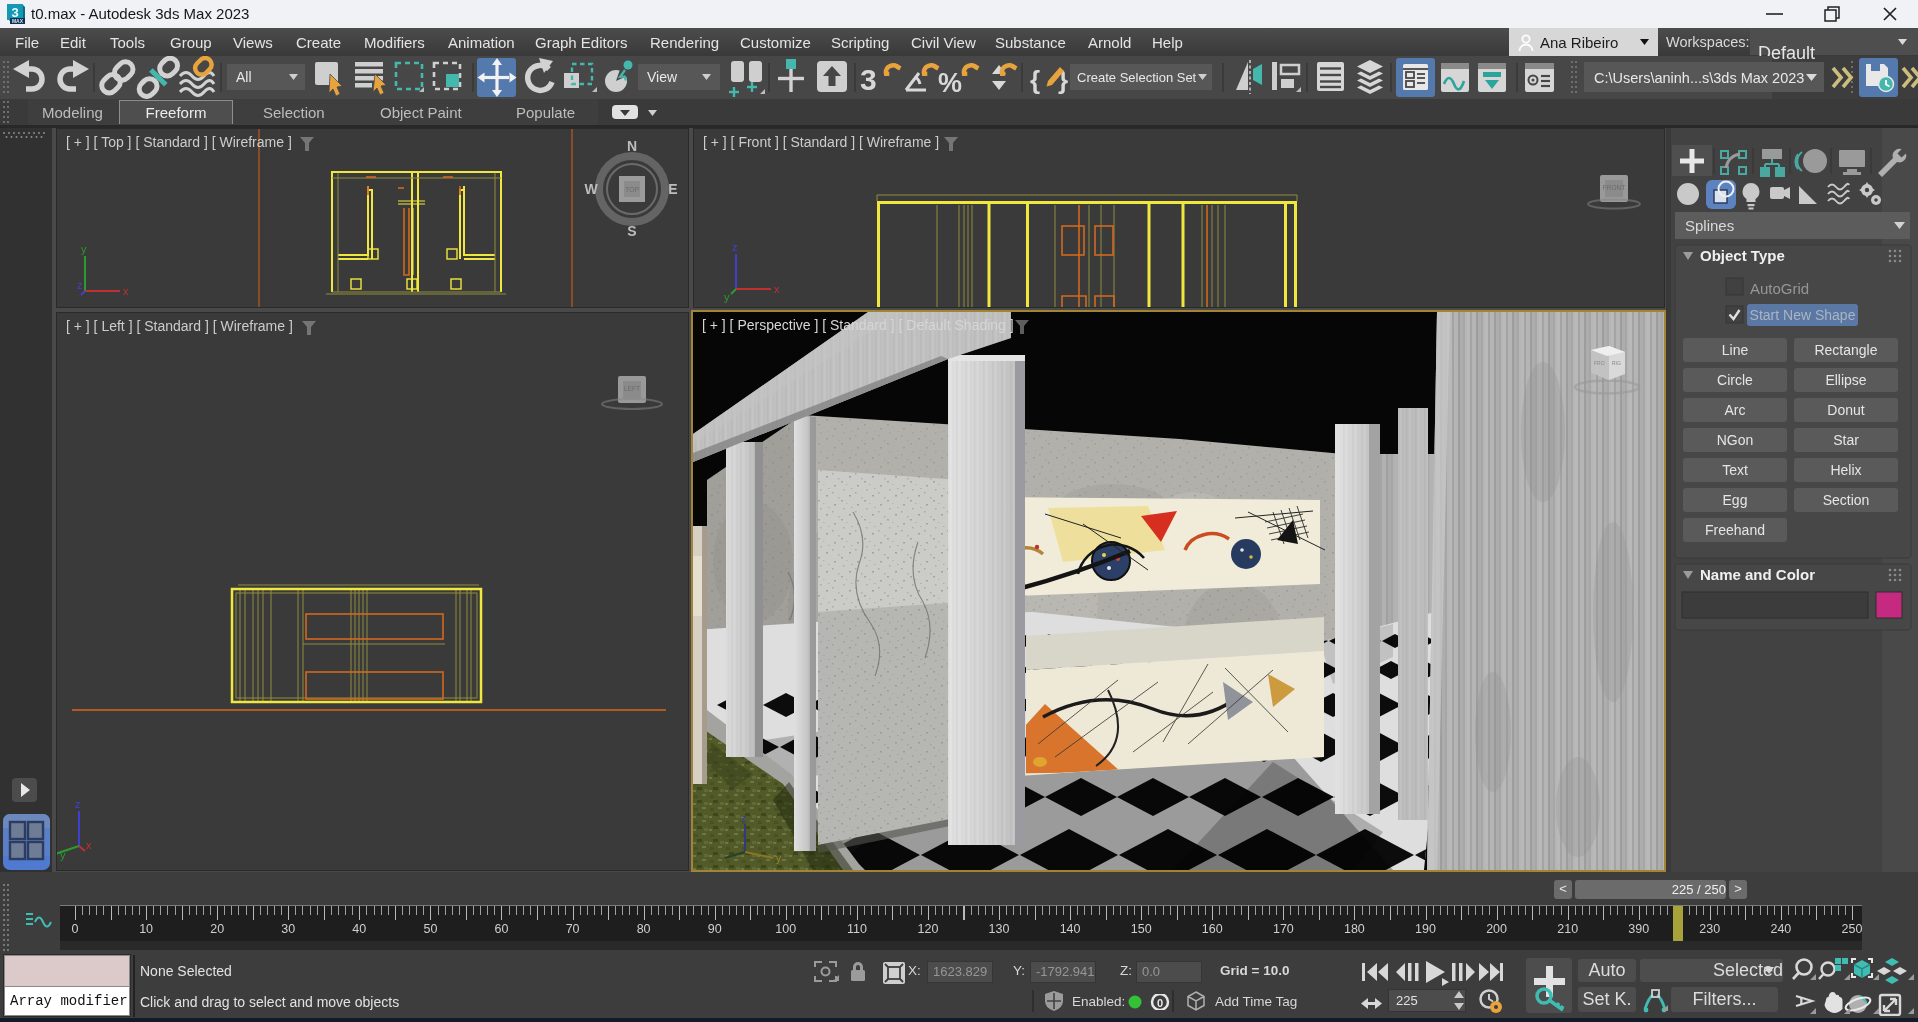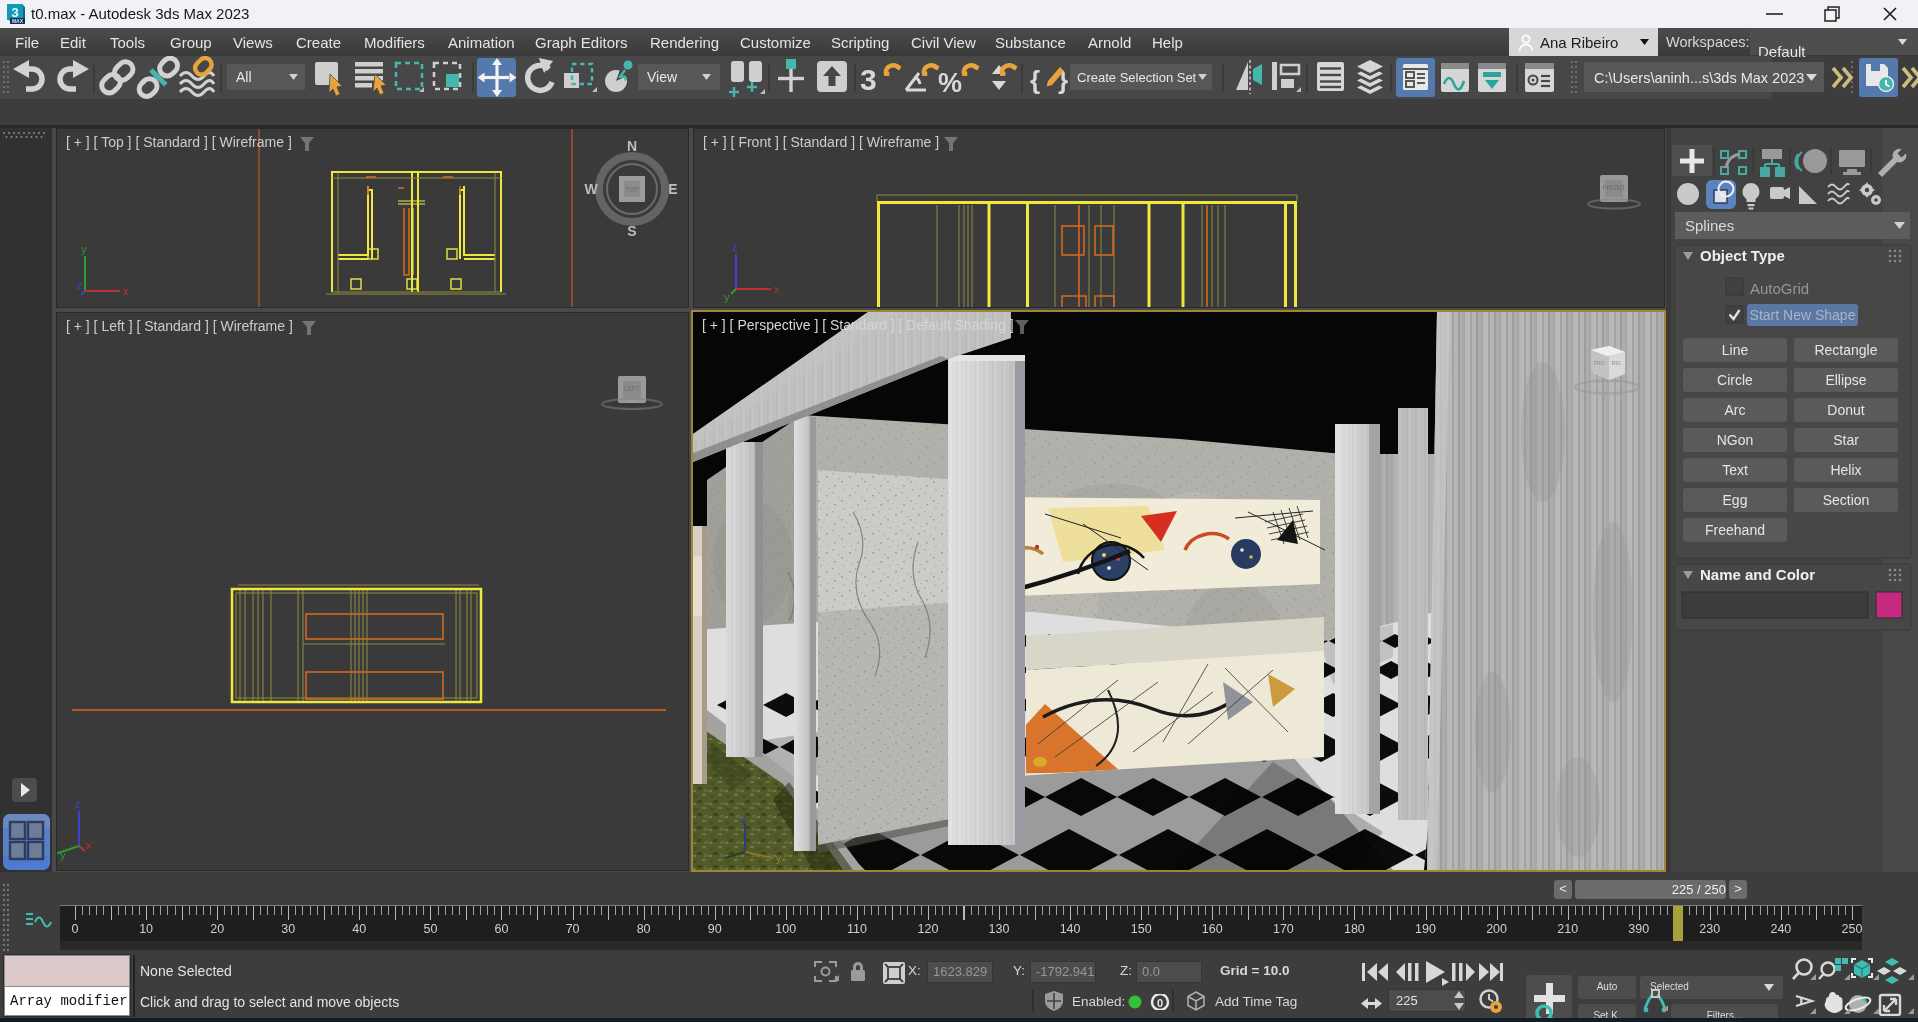--- a/index.html
+++ b/index.html
@@ -30,21 +30,21 @@
   #panel { left:1666px; top:128px; width:216px; height:744px; background:#424242; }
   
   #timelinebar { left:0; top:872px; width:1918px; height:33px; background:#3d3d3d; }
   #ruler { left:60px; top:905px; width:1802px; height:36px; background:#1e1e1e; }
   #rulerband { left:60px; top:941px; width:1802px; height:9px; background:#292929; }
   .fnum { position:absolute; top:17px; font-size:12.5px; color:#cfcfcf; transform:translateX(-50%); }
   
   #statusbar { left:0; top:950px; width:1918px; height:68px; background:#3d3d3d; }
   #bottomstrip { left:0; top:1018px; width:1918px; height:4px; background:#131a28; }
   .sbtn { position:absolute; background:#4d4d4d; border-radius:3px; color:#dcdcdc;
-     font-size:10px; text-align:center;margin-top:17px; }
+     font-size:18px; text-align:center; }
   .sunken { position:absolute; background:#4c4c4c; color:#969696; font-size:13px;
      border:1px solid #353535; }
   #minorticks { left:14.5px; top:1px; width:1778.5px; height:9px;
      background:repeating-linear-gradient(90deg, #a0a0a0 0 1px, transparent 1px 7.108px); }
   #majorticks { left:14.5px; top:1px; width:1779px; height:14px;
      background:repeating-linear-gradient(90deg, #b9b9b9 0 1px, transparent 1px 35.54px); }
   .pbtn { position:absolute; width:104px; height:24px; background:#5a5a5a; border-radius:3px;
      color:#e5e5e5; font-size:14px; text-align:center; line-height:24px; }
   .slab { position:absolute; font-size:13.5px; color:#d8d8d8; }
 </style>
@@ -89,21 +89,21 @@
         <circle cx="10" cy="7" r="3.6" fill="none" stroke="#fdfdfd" stroke-width="1.8"></circle>
         <path d="M3.5 19 a6.5 6.5 0 0 1 13 0" fill="none" stroke="#fdfdfd" stroke-width="1.8"></path>
       </svg>
       <span class="abs" style="left:31px;top:6px;font-size:15px;color:#1c1c1c">Ana Ribeiro</span>
       <svg class="abs" style="left:131px;top:11px" width="10" height="7">
           <path d="M0 0 h9 l-4.5 6 z" fill="#111"></path>
         </svg>
     </div>
     <span class="menu" style="left:1666px;color:#d8d8d8;font-size:14.5px">Workspaces:</span>
     <div class="abs" style="left:1750px;top:1px;width:168px;height:26px;background:#4e4e4e">
-      <span class="abs" style="left:8px;top:14px;font-size:15px;color:#e6e6e6">Default</span>
+      <span class="abs" style="left:8px;top:14px;font-size:18px;color:#e6e6e6">Default</span>
       <svg class="abs" style="left:148px;top:10px" width="10" height="7">
           <path d="M0 0 h9 l-4.5 6 z" fill="#d9d9d9"></path>
         </svg>
     </div>
   </div>
   <div class="abs" id="toolbar">
   <svg width="1918" height="43" viewBox="0 0 1918 43">
     <g stroke="#6e6e6e" stroke-width="2" stroke-dasharray="2 3">
       <line x1="4" y1="5" x2="4" y2="40"></line>
           <line x1="8" y1="5" x2="8" y2="40"></line>
@@ -314,20 +314,39 @@
     <rect x="1859" y="2" width="39" height="39" rx="3" fill="#5379ad"></rect>
     <path d="M1866 8 h18 l4 4 v18 h-22 z" fill="#e8e8e8"></path>
     <rect x="1871" y="8" width="9" height="7" fill="#5379ad"></rect>
     <circle cx="1886" cy="28" r="7.5" fill="#45b8ae" stroke="#e8e8e8" stroke-width="1.5"></circle>
     <path d="M1886 24 v4.5 l3.5 2" stroke="#fff" stroke-width="1.8" fill="none"></path>
     <g stroke="#cdbd7d" stroke-width="3.6" fill="none">
       <path d="M1903 12 l8 9.5 -8 9.5"></path>
           <path d="M1912 12 l8 9.5 -8 9.5"></path>
     </g>
   </svg>
+  </div>
+  <div class="abs" id="ribbonrow">
+    <svg class="abs" style="left:0;top:0" width="14" height="26">
+      <g stroke="#6e6e6e" stroke-width="2" stroke-dasharray="2 3">
+        <line x1="4" y1="2" x2="4" y2="25"></line>
+          <line x1="8" y1="2" x2="8" y2="25"></line>
+      </g>
+    </svg>
+    <div class="abs" style="left:28px;top:0;width:570px;height:26px;background:#3e3e3e"></div>
+    <span class="rtab" style="left:42px">Modeling</span>
+    <div class="abs" id="freeformtab">Freeform</div>
+    <span class="rtab" style="left:263px">Selection</span>
+    <span class="rtab" style="left:380px">Object Paint</span>
+    <span class="rtab" style="left:516px">Populate</span>
+    <svg class="abs" style="left:612px;top:5px" width="46" height="16">
+      <rect x="0" y="1" width="26" height="14" rx="4" fill="#e2e2e2"></rect>
+      <path d="M8 6 h10 l-5 6 z" fill="#3a3a3a"></path>
+      <path d="M36 6 h9 l-4.5 6 z" fill="#cfcfcf"></path>
+    </svg>
   </div>
   <div class="abs" id="ribbonline"></div>
   <div class="abs" id="mainarea"></div>
   <div class="abs" id="leftstrip">
     <svg class="abs" style="left:2px;top:3px" width="46" height="8">
       <g fill="#8a8a8a">
           <circle cx="2" cy="2" r="1"></circle>
           <circle cx="7" cy="2" r="1"></circle>
           <circle cx="12" cy="2" r="1"></circle>
           <circle cx="17" cy="2" r="1"></circle>
@@ -1114,21 +1133,21 @@
     </svg>
     
     <div class="sbtn" style="left:1526px;top:8px;width:46px;height:55px">
       <svg width="46" height="55" viewBox="0 0 46 55">
         <path d="M20 8 h7 v12 h12 v7 h-12 v12 h-7 v-12 h-12 v-7 h12 z" fill="#e2e2e2"></path>
         <circle cx="18" cy="38" r="7" fill="none" stroke="#3fbdb2" stroke-width="3.5"></circle>
         <path d="M23 42 l14 10 m-4 -7 l-3 4 m7 -1 l-3 4" stroke="#3fbdb2" stroke-width="3.5"></path>
       </svg>
     </div>
     <div class="sbtn" style="left:1578px;top:9px;width:58px;height:23px;line-height:22px">Auto</div>
-    <div class="sbtn" style="left:1640px;top:9px;width:143px;height:23px;line-height:22px;text-align:left;padding-left:10px">Selected
+    <div class="sbtn" style="left:1640px;top:9px;width:143px;height:23px;line-height:22px;text-align:right;padding-left:10px">Selected
       <svg class="abs" style="left:124px;top:8px" width="11" height="8">
           <path d="M0 0 h10 l-5 7 z" fill="#d9d9d9"></path>
         </svg>
     </div>
     <div class="sbtn" style="left:1578px;top:37px;width:58px;height:25px;line-height:24px">Set K.</div>
     <svg class="abs" style="left:1642px;top:37px" width="26" height="26" viewBox="0 0 26 26">
       <path d="M3 22 q4 -12 8 -14 M23 22 q-4 -12 -8 -14" stroke="#3fbdb2" stroke-width="2.8" fill="none"></path>
       <rect x="10" y="3" width="7" height="7" fill="none" stroke="#cfcfcf" stroke-width="1.8"></rect>
       <circle cx="4" cy="23" r="2.4" fill="#3fbdb2"></circle>
         <circle cx="22" cy="23" r="2.4" fill="#3fbdb2"></circle>

